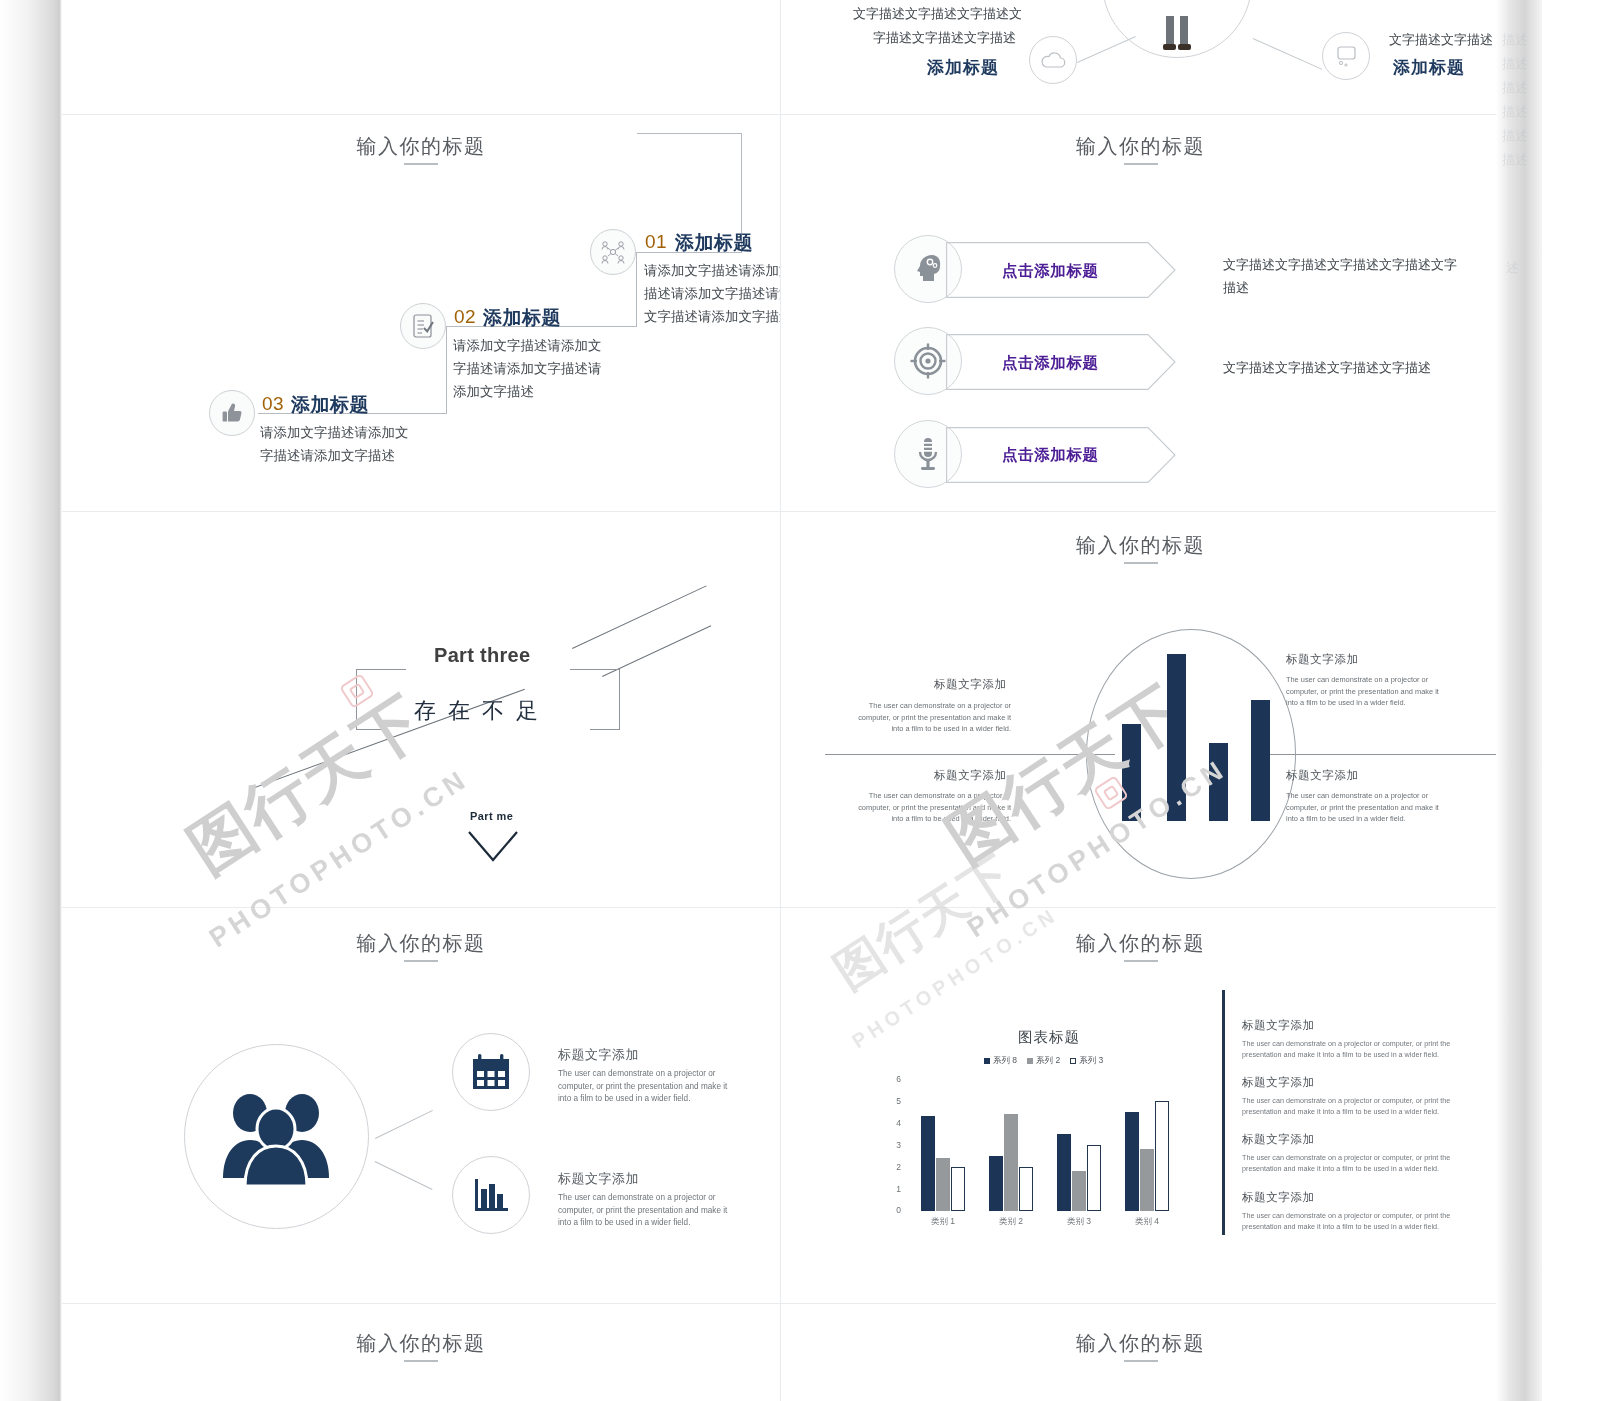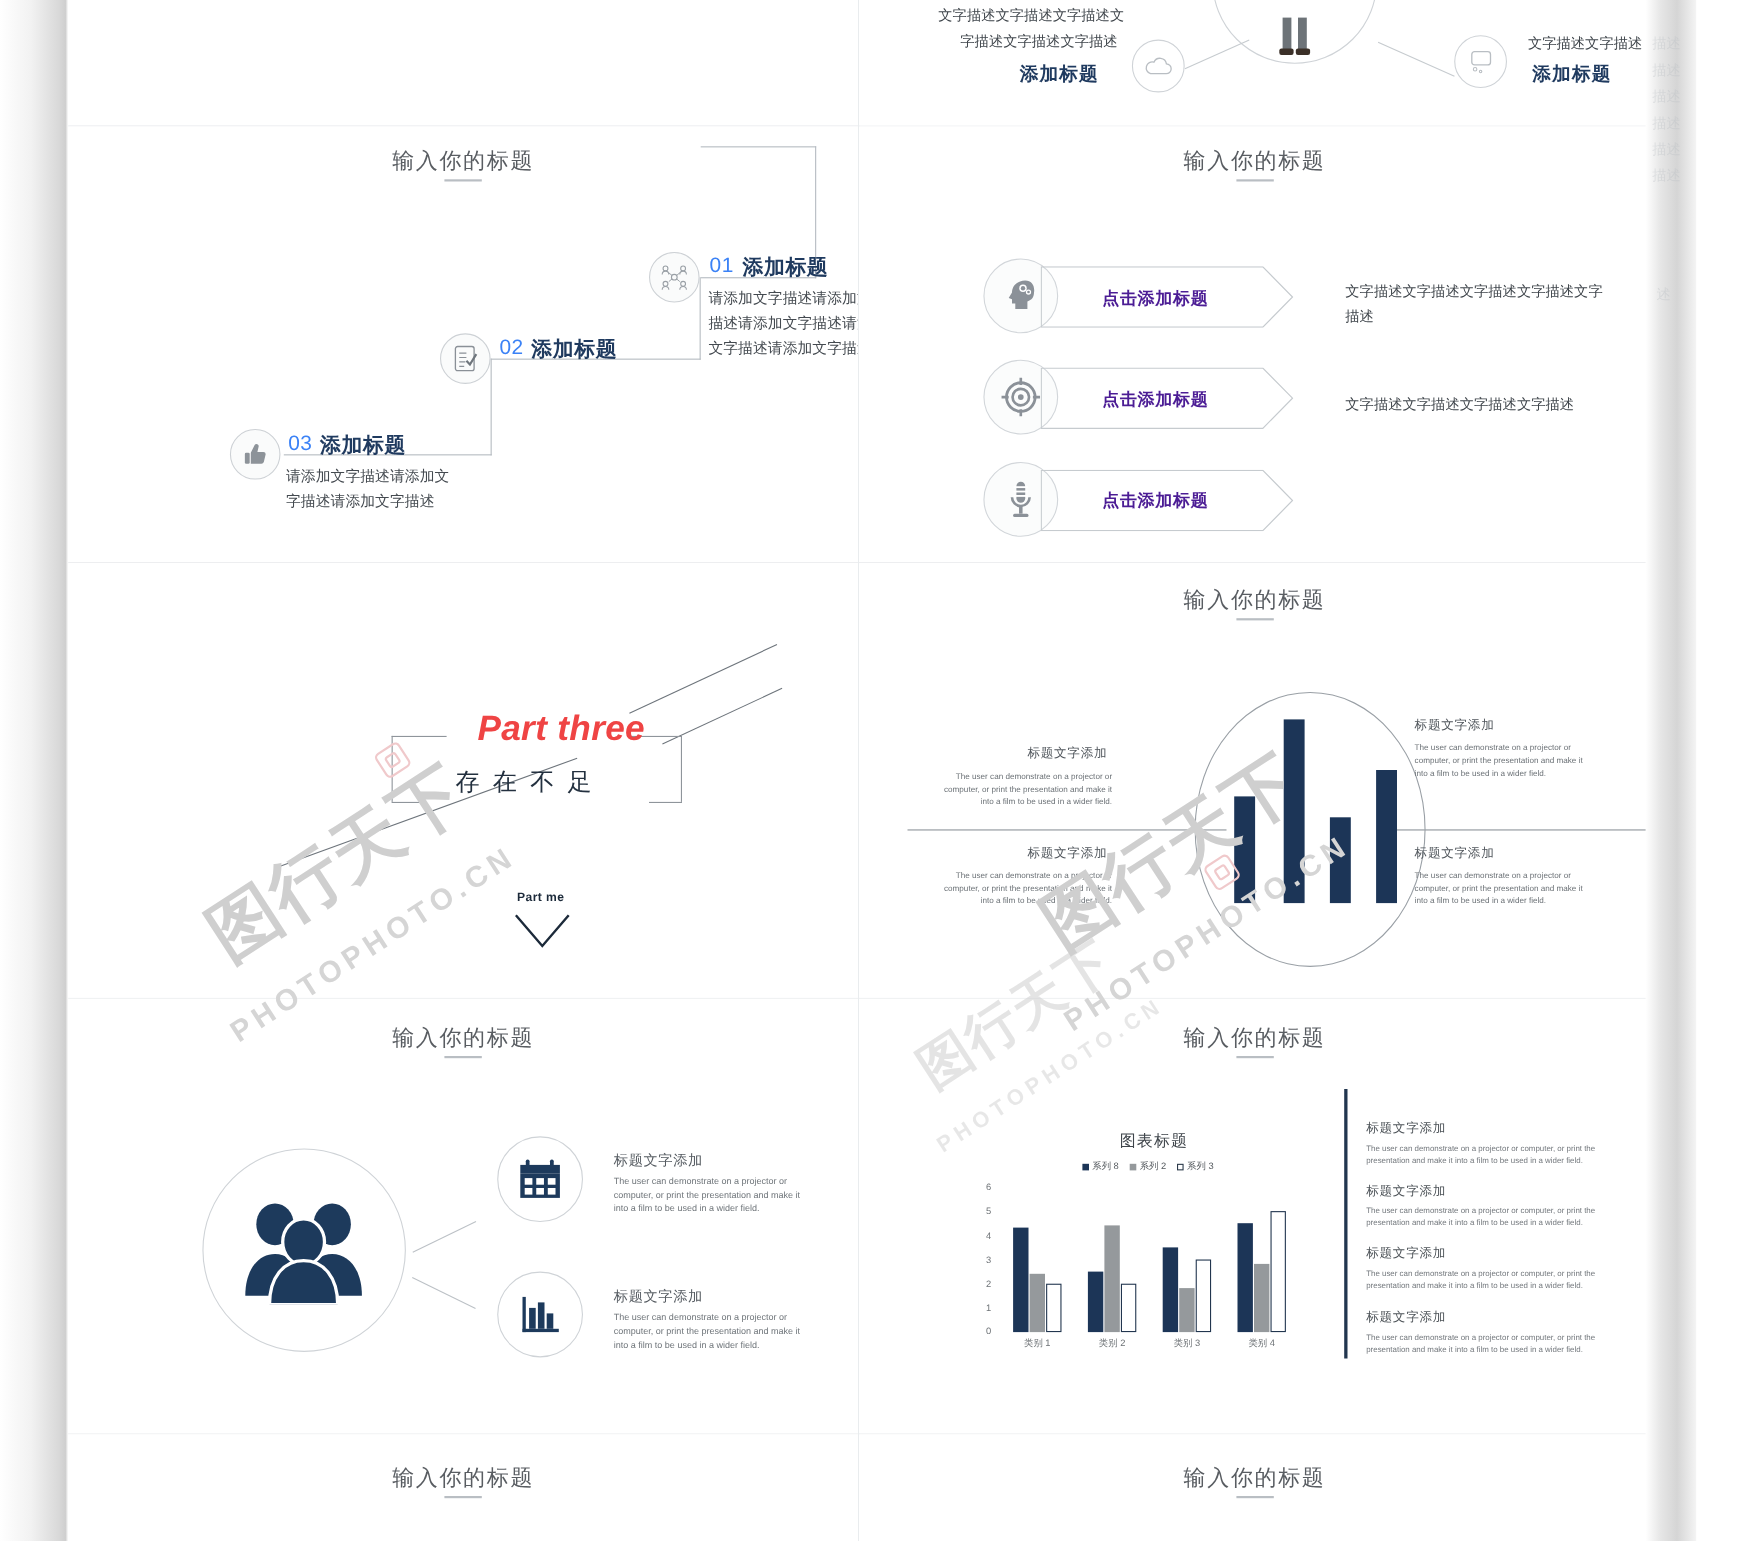--- a/index.html
+++ b/index.html
@@ -34,40 +34,40 @@
     position:absolute; width:34px; height:2px; background:#b9bec3;
     left:50%; margin-left:-17px;
   }
 
   
   .zz-circle{
     position:absolute; width:46px; height:46px; border-radius:50%;
     border:1px solid #cdd1d5; background:#fafbfb;
     display:flex; align-items:center; justify-content:center;
   }
-  .zz-num{ position:absolute; font-size:19px; color:#3b82f6; letter-spacing:.5px; }
+  .zz-num{ position:absolute; font-size:19px; color:#a16207; letter-spacing:.5px; }
   .zz-head{ position:absolute; font-size:19px; color:#1f3a5f; font-weight:bold; letter-spacing:.5px; }
   .zz-body{ position:absolute; font-size:13.5px; line-height:23px; color:#444a50; width:160px; }
   .conn{ position:absolute; border-color:#b5bbc1; border-style:solid; }
 
   
   .ar-circle{
     position:absolute; width:68px; height:68px; border-radius:50%;
     border:1px solid #d2d6da; background:#fbfcfc;
     display:flex; align-items:center; justify-content:center;
   }
   .ar-chev{ position:absolute; }
   .ar-label{
     position:absolute; font-size:15.5px; color:#4c1d95; font-weight:600; letter-spacing:.6px;
   }
   .ar-desc{ position:absolute; font-size:13px; line-height:23px; color:#3f454b; width:245px; }
 
   
   .pt-brk{ position:absolute; border:1px solid #8f959b; }
-  .pt-en{ position:absolute; font-size:32px; font-weight:bold; color:#ef4444; letter-spacing:.3px;font-style:italic; }
+  .pt-en{ position:absolute; font-size:20px; font-weight:bold; color:#404040; letter-spacing:.3px; }
   .pt-cn{ position:absolute; font-size:22px; color:#23303f; letter-spacing:12px; }
   .pt-diag{ position:absolute; height:1px; background:#6e757c; transform-origin:0 0; }
   .pt-trust{ position:absolute; font-size:11px; font-weight:bold; color:#1c2a3a; letter-spacing:.4px; }
 
   
   .cb-ring{ position:absolute; border:1px solid #9aa0a6; border-radius:50%; }
   .cb-hline{ position:absolute; height:1px; background:#8e949a; }
   .cb-bar{ position:absolute; background:#1c3557; }
   .cb-h{ position:absolute; font-size:11.5px; color:#4f555b; letter-spacing:.6px; }
   .cb-p{ position:absolute; font-size:7.4px; line-height:11.5px; color:#6b7176; width:150px; }
@@ -212,20 +212,21 @@
           <rect x="4" y="3" width="17" height="22" rx="2" fill="none" stroke="#8a9097" stroke-width="1.2"></rect>
           <line x1="7.5" y1="9" x2="14" y2="9" stroke="#8a9097" stroke-width="1.1"></line>
           <line x1="7.5" y1="13" x2="14" y2="13" stroke="#8a9097" stroke-width="1.1"></line>
           <line x1="7.5" y1="17" x2="13" y2="17" stroke="#8a9097" stroke-width="1.1"></line>
           <line x1="7.5" y1="21" x2="12" y2="21" stroke="#8a9097" stroke-width="1.1"></line>
           <path d="M14 16 l3.2 3.4 L23 10" fill="none" stroke="#6f767d" stroke-width="2"></path>
         </svg>
       </div>
       <div class="zz-num" style="left:392px;top:191px;">02</div>
       <div class="zz-head" style="left:421px;top:190px;">添加标题</div>
+      <div class="zz-body" style="left:391px;top:219px;width:150px;">请添加文字描述请添加文字描述请添加文字描述请添加文字描述</div>
 
       <div class="zz-circle" style="left:147px;top:275px;">
         <svg width="26" height="26" viewBox="0 0 26 26">
           <path d="M9 11.5 L12.5 4.5 a2 2 0 0 1 3.6 1.6 L15 11 h5.4 a2 2 0 0 1 2 2.4 l-1.5 6.4 a2.4 2.4 0 0 1 -2.3 1.8 H9 Z" fill="#8d9399"></path>
           <rect x="3.6" y="11.5" width="4.4" height="10.1" rx="1.2" fill="#8d9399"></rect>
         </svg>
       </div>
       <div class="zz-num" style="left:200px;top:278px;">03</div>
       <div class="zz-head" style="left:229px;top:277px;">添加标题</div>
       <div class="zz-body" style="left:198px;top:306px;width:160px;">请添加文字描述请添加文字描述请添加文字描述</div>

